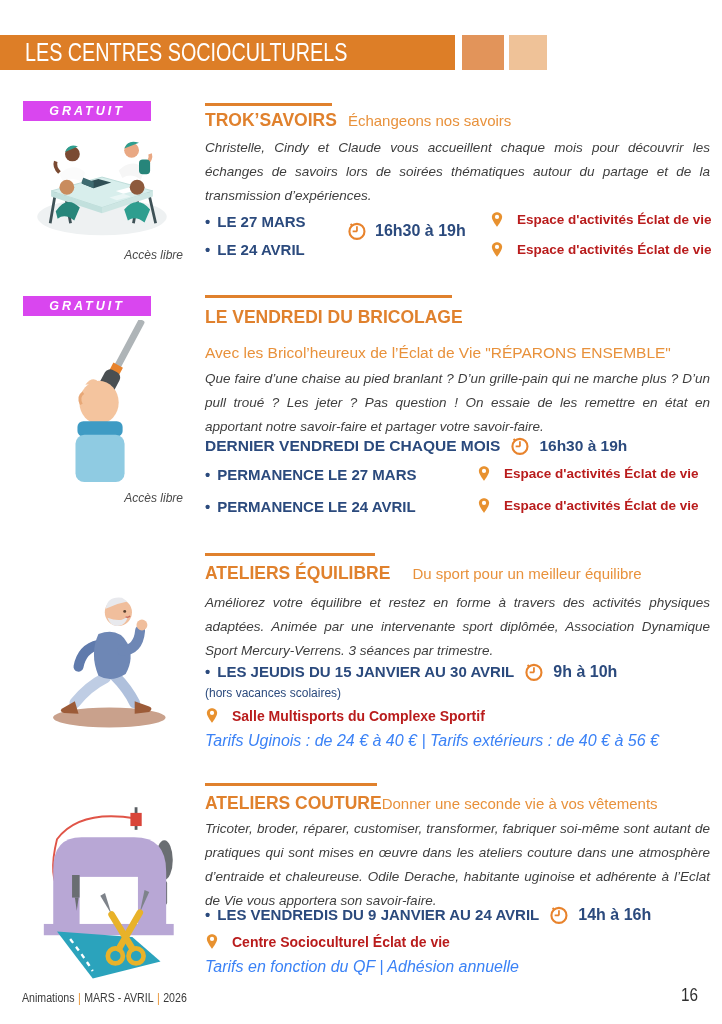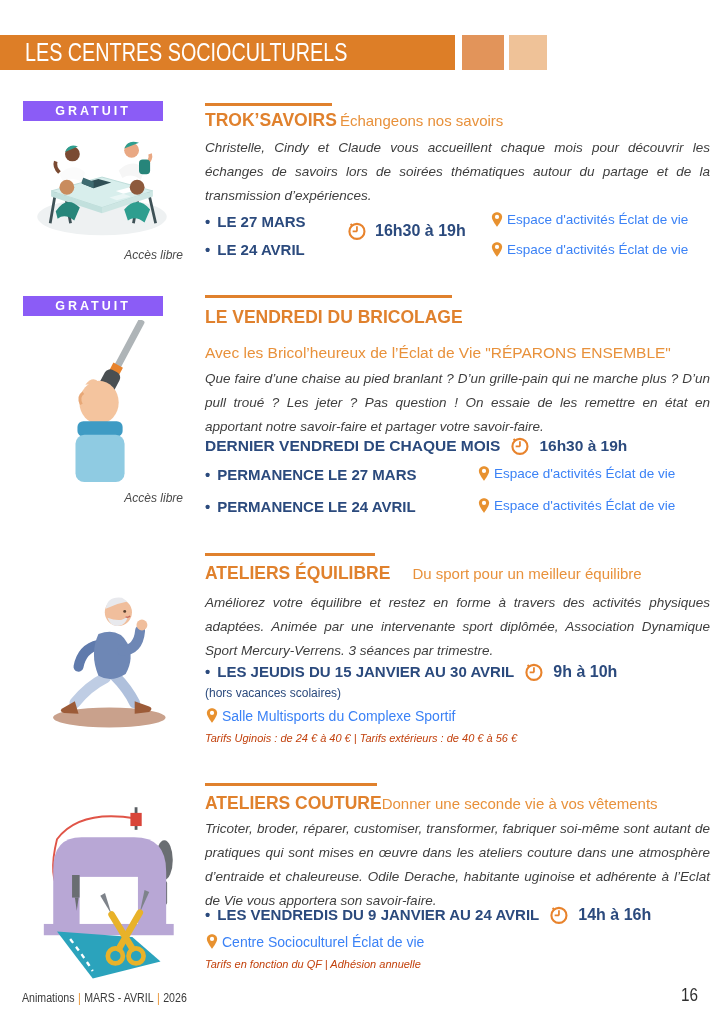--- a/index.html
+++ b/index.html
@@ -8,41 +8,41 @@
   .page { position:relative; width:722px; height:1024px; background:#fff; overflow:hidden; margin:8px auto; }
 
   
   .header-bar { position:absolute; left:0; top:27px; width:455px; height:35px; background:#DD7E27; display:flex; align-items:center; }
   .header-title { color:#fff; font-size:26px; letter-spacing:0px; margin-left:25px; display:inline-block; transform:scaleX(0.76); transform-origin:left center; white-space:nowrap; }
   .sq { position:absolute; top:27px; height:35px; }
   .sq1 { left:462px; width:42px; background:#E2945A; }
   .sq2 { left:509px; width:38px; background:#EFC298; }
 
   
-  .badge { position:absolute; left:23px; width:140px; height:20px; background:#8b5cf6; color:#fff; font-weight:bold; font-size:12.5px; letter-spacing:3px; display:flex; align-items:center; justify-content:center; }
+  .badge { position:absolute; left:23px; width:128px; height:20px; background:#d946ef; color:#fff; font-weight:bold; font-size:12.5px; letter-spacing:3px; display:flex; align-items:center; justify-content:center;font-style:italic; }
   .caption { position:absolute; left:23px; width:160px; text-align:right; font-style:italic; font-size:12px; color:#4A4A4A; }
   .illo { position:absolute; }
   .illo svg { width:100%; height:100%; display:block; }
 
   
   .rule { position:absolute; height:3px; background:#E0812D; }
-  .title-row { position:absolute; display:flex; align-items:baseline; gap:3px; white-space:nowrap; }
+  .title-row { position:absolute; display:flex; align-items:baseline; gap:11px; white-space:nowrap; }
   .sec-title { font-weight:bold; color:#E0812D; font-size:17.5px; }
   .sec-sub { color:#E8913B; font-size:15px; }
   .sub-line { position:absolute; color:#E8913B; font-size:15.5px; white-space:nowrap; }
   .body-par { position:absolute; font-style:italic; color:#3E3E3E; font-size:13.5px; line-height:24px; text-align:justify; }
   .date { position:absolute; color:#2B4A7D; font-weight:bold; font-size:15px; white-space:nowrap; }
   .date .blt { margin-right:7px; }
   .time-row { position:absolute; display:flex; align-items:center; gap:8px; color:#2B4A7D; font-weight:bold; font-size:16px; white-space:nowrap; }
   .inline-sched { position:absolute; display:flex; align-items:center; gap:9px; color:#2B4A7D; font-weight:bold; font-size:15.5px; white-space:nowrap; }
   .inline-sched .blt { margin-right:-2px; }
-  .pin-row { position:absolute; display:flex; align-items:center; gap:3px; color:#3b82f6; font-weight:normal; font-size:13.5px; white-space:nowrap; }
+  .pin-row { position:absolute; display:flex; align-items:center; gap:13px; color:#b91c1c; font-weight:bold; font-size:13.5px; white-space:nowrap; }
   .pin-row.big { font-size:14px; }
   .note { position:absolute; color:#2B4A7D; font-size:12px; white-space:nowrap; }
-  .tarif { position:absolute; font-style:italic; color:#c2410c; font-size:11px; white-space:nowrap; }
+  .tarif { position:absolute; font-style:italic; color:#3b82f6; font-size:16px; white-space:nowrap; }
   .icon { display:inline-flex; flex:none; }
 
   
   .footer-left { position:absolute; left:22px; top:983px; font-size:12.5px; color:#3A3A3A; transform:scaleX(0.85); transform-origin:left center; white-space:nowrap; }
   .footer-left .pipe { color:#E8912F; margin:0 4px; }
   .page-num { position:absolute; right:24px; top:977px; font-size:18px; color:#2F2F2F; transform:scaleX(0.85); transform-origin:right center; }
 </style>
 </head>
 <body>
 

